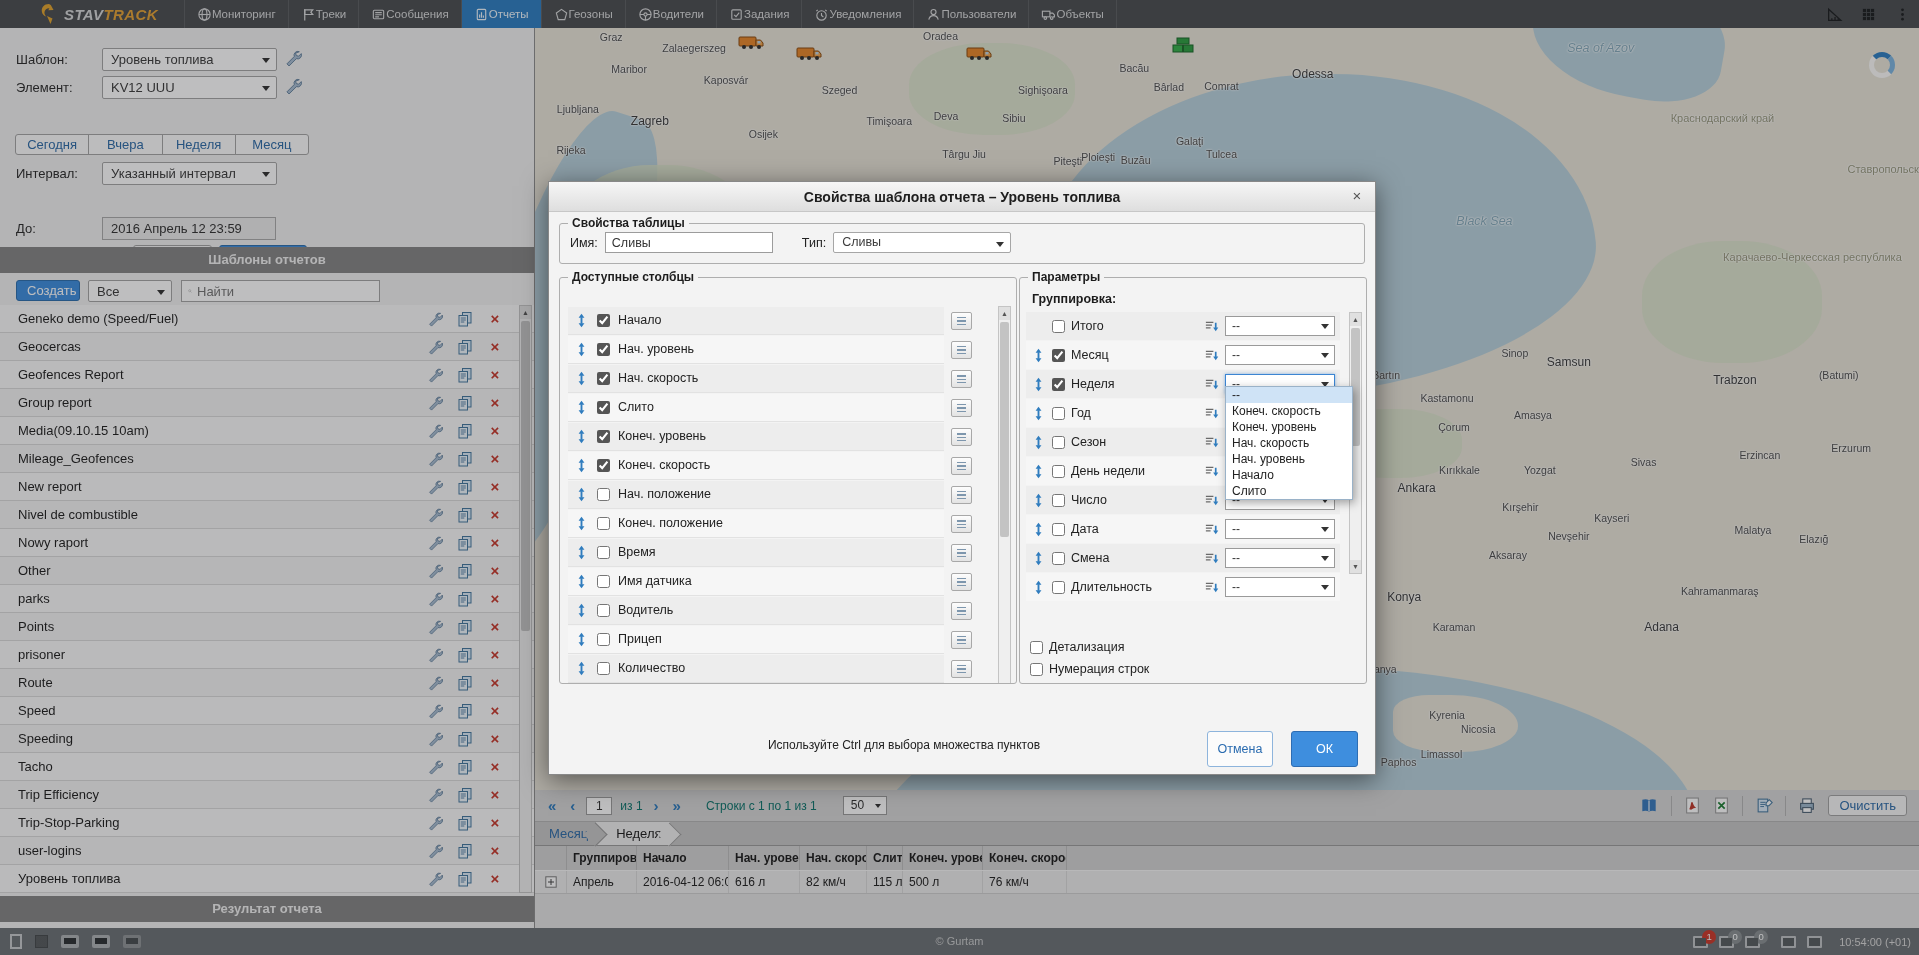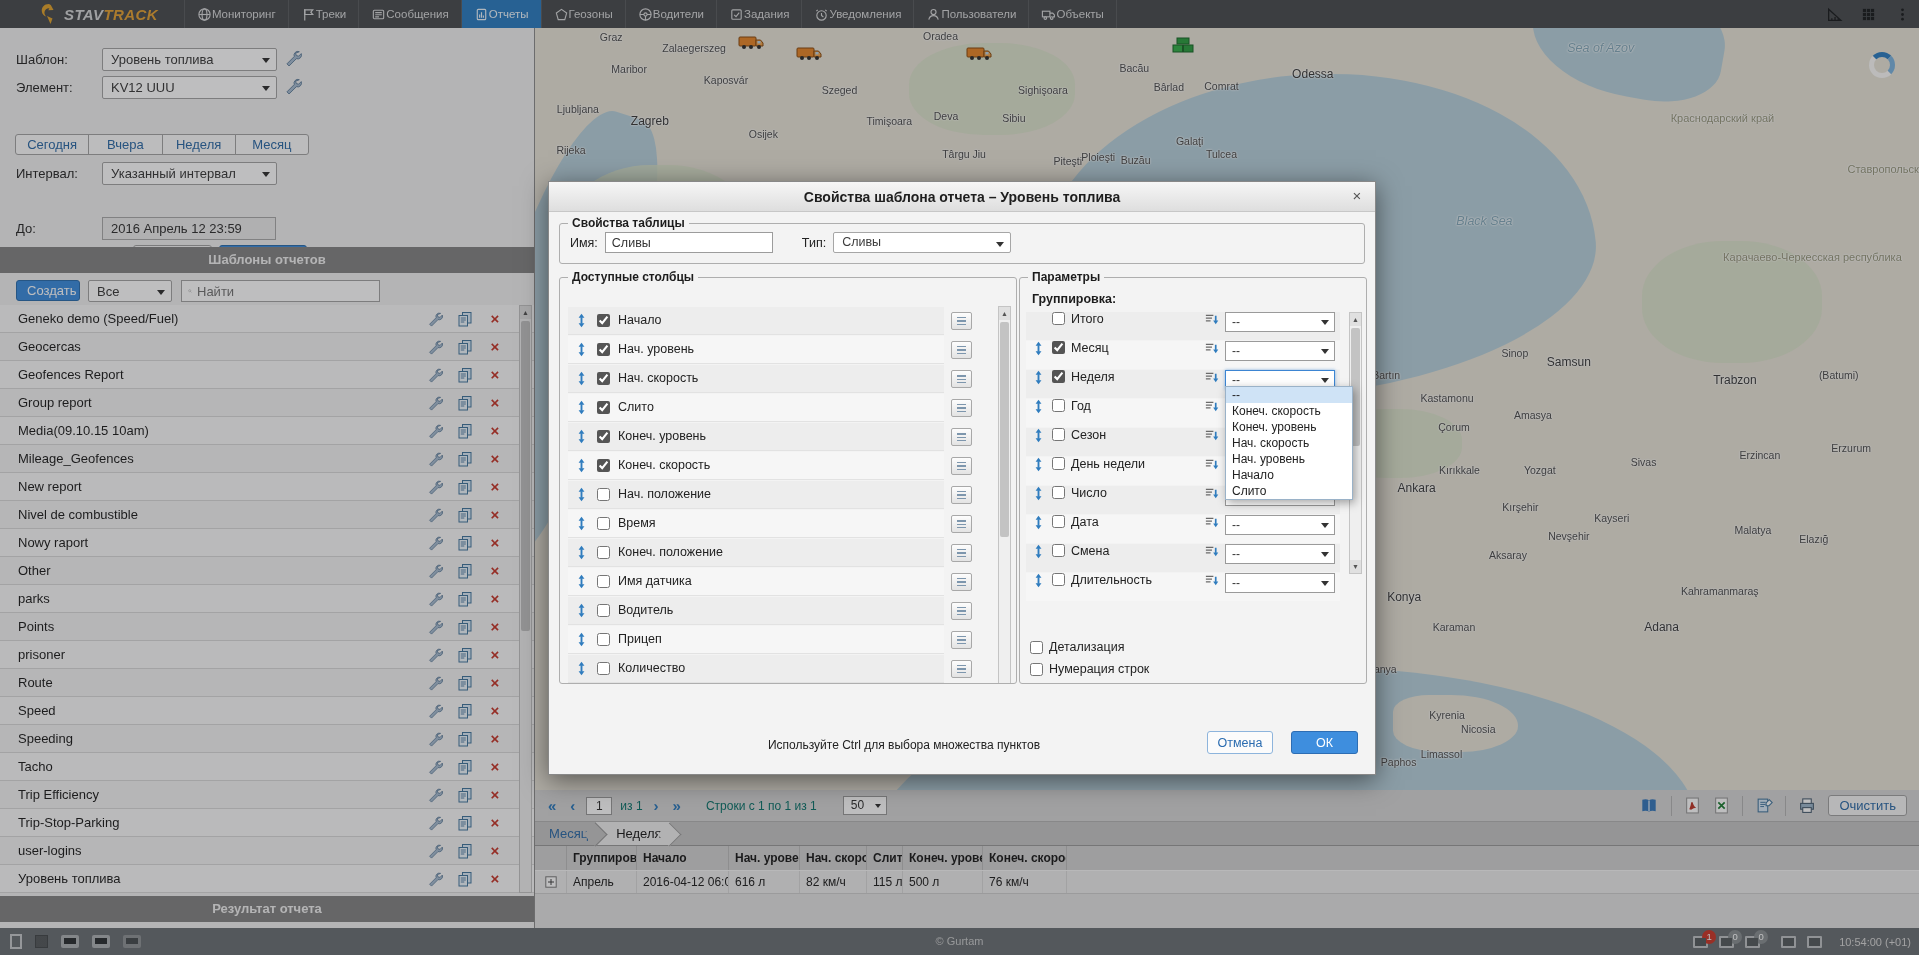--- a/index.html
+++ b/index.html
@@ -129,34 +129,34 @@
   .col-row { display:flex; align-items:center; height:29px; }
   .col-bg { flex:1; display:flex; align-items:center; gap:8px; height:28px; background:#ededed; border-bottom:1px solid #e2e2e2; padding:0 6px; }
   .col-row:nth-child(even) .col-bg { background:#f6f6f6; }
   .col-label { font-size:12.5px; color:#222; }
   .mini { width:21px; height:18px; margin-left:7px; border:1px solid #a8a8a8; border-radius:2px; background:linear-gradient(#fdfdfd,#e3e3e3); position:relative; cursor:pointer; flex:0 0 21px; }
   .mini::after { content:""; position:absolute; left:5px; right:5px; top:4px; bottom:4px; background:repeating-linear-gradient(180deg,#7d96ad 0 1.5px,transparent 1.5px 3.5px); }
   .fs2-sb { right:5px; top:22px; height:382px; }
   .fs3 { left:470px; top:88px; width:348px; height:414px; overflow:hidden; }
   .glabel-hdr { position:absolute; left:12px; top:8px; font-weight:bold; font-size:12.5px; color:#1c1c1c; }
   .grouping { position:absolute; left:6px; top:28px; right:26px; }
-  .grow { display:flex; align-items:flex-start; height:28px; margin-bottom:1px; background:#ededed; padding:0 5px; gap:6px; }
+  .grow { display:flex; align-items:center; height:28px; margin-bottom:1px; background:#ededed; padding:0 5px; gap:6px; }
   .grow:nth-child(even) { background:#f6f6f6; }
   .grow .gl { flex:1; font-size:12.5px; color:#222; }
   .gsel { position:relative; width:110px; height:20px; background:#fff; border:1px solid #9a9a9a; font-size:12px; color:#333; line-height:18px; padding:0 18px 0 6px; cursor:pointer; }
   .gsel::after { content:""; position:absolute; right:5px; top:7px; border:4px solid transparent; border-top:5px solid #333; }
   .gsel.focus { border-color:#3c85d2; box-shadow:0 0 3px rgba(60,133,210,.6); }
   .pchecks { position:absolute; left:10px; top:352px; }
   .pcheck { display:flex; align-items:center; gap:6px; height:22px; font-size:12.5px; color:#222; }
   .fs3-sb { right:4px; top:28px; height:262px; }
   .ddpopup { position:absolute; left:676px; top:204px; width:128px; background:#fff; border:1px solid #9ab2c8; box-shadow:2px 3px 9px rgba(0,0,0,.35); z-index:60; }
   .ddopt { height:16px; line-height:16px; padding:0 6px; font-size:12px; color:#222; cursor:pointer; white-space:nowrap; }
   .ddopt.hl { background:#cfe3f6; }
   .dhint { position:absolute; left:155px; top:556px; width:400px; text-align:center; font-size:12px; color:#222; }
-  .dbtn { position:absolute; top:549px; height:23px; border-radius:3px; font-size:12.5px; cursor:pointer; font-family:inherit; }
+  .dbtn { position:absolute; top:549px; height:36px; border-radius:3px; font-size:12.5px; cursor:pointer; font-family:inherit; }
   .dbtn.cancel { left:658px; width:66px; background:#fbfbfb; border:1px solid #8db4dc; color:#2b6cb0; }
   .dbtn.ok { left:742px; width:67px; background:#3e8ede; border:1px solid #2d6db3; color:#fff; }
 
   .cbx { width:13px; height:13px; flex:0 0 13px; accent-color:#555; margin:0; }
 </style>
 </head>
 <body>
 
 <svg width="0" height="0" style="position:absolute">
   <defs>
@@ -1083,33 +1083,33 @@
             <span class="mini"></span>
           </div>
           <div class="col-row">
             <div class="col-bg">
               <span>
                 <svg class="ic" width="15" height="15">
                   <use href="#i-updown"></use>
                 </svg>
               </span>
               <input class="cbx" type="checkbox" style="">
-              <span class="col-label">Время</span>
+              <span class="col-label">Конеч. положение</span>
             </div>
             <span class="mini"></span>
           </div>
           <div class="col-row">
             <div class="col-bg">
               <span>
                 <svg class="ic" width="15" height="15">
                   <use href="#i-updown"></use>
                 </svg>
               </span>
               <input class="cbx" type="checkbox" style="">
-              <span class="col-label">Конеч. положение</span>
+              <span class="col-label">Время</span>
             </div>
             <span class="mini"></span>
           </div>
           <div class="col-row">
             <div class="col-bg">
               <span>
                 <svg class="ic" width="15" height="15">
                   <use href="#i-updown"></use>
                 </svg>
               </span>

